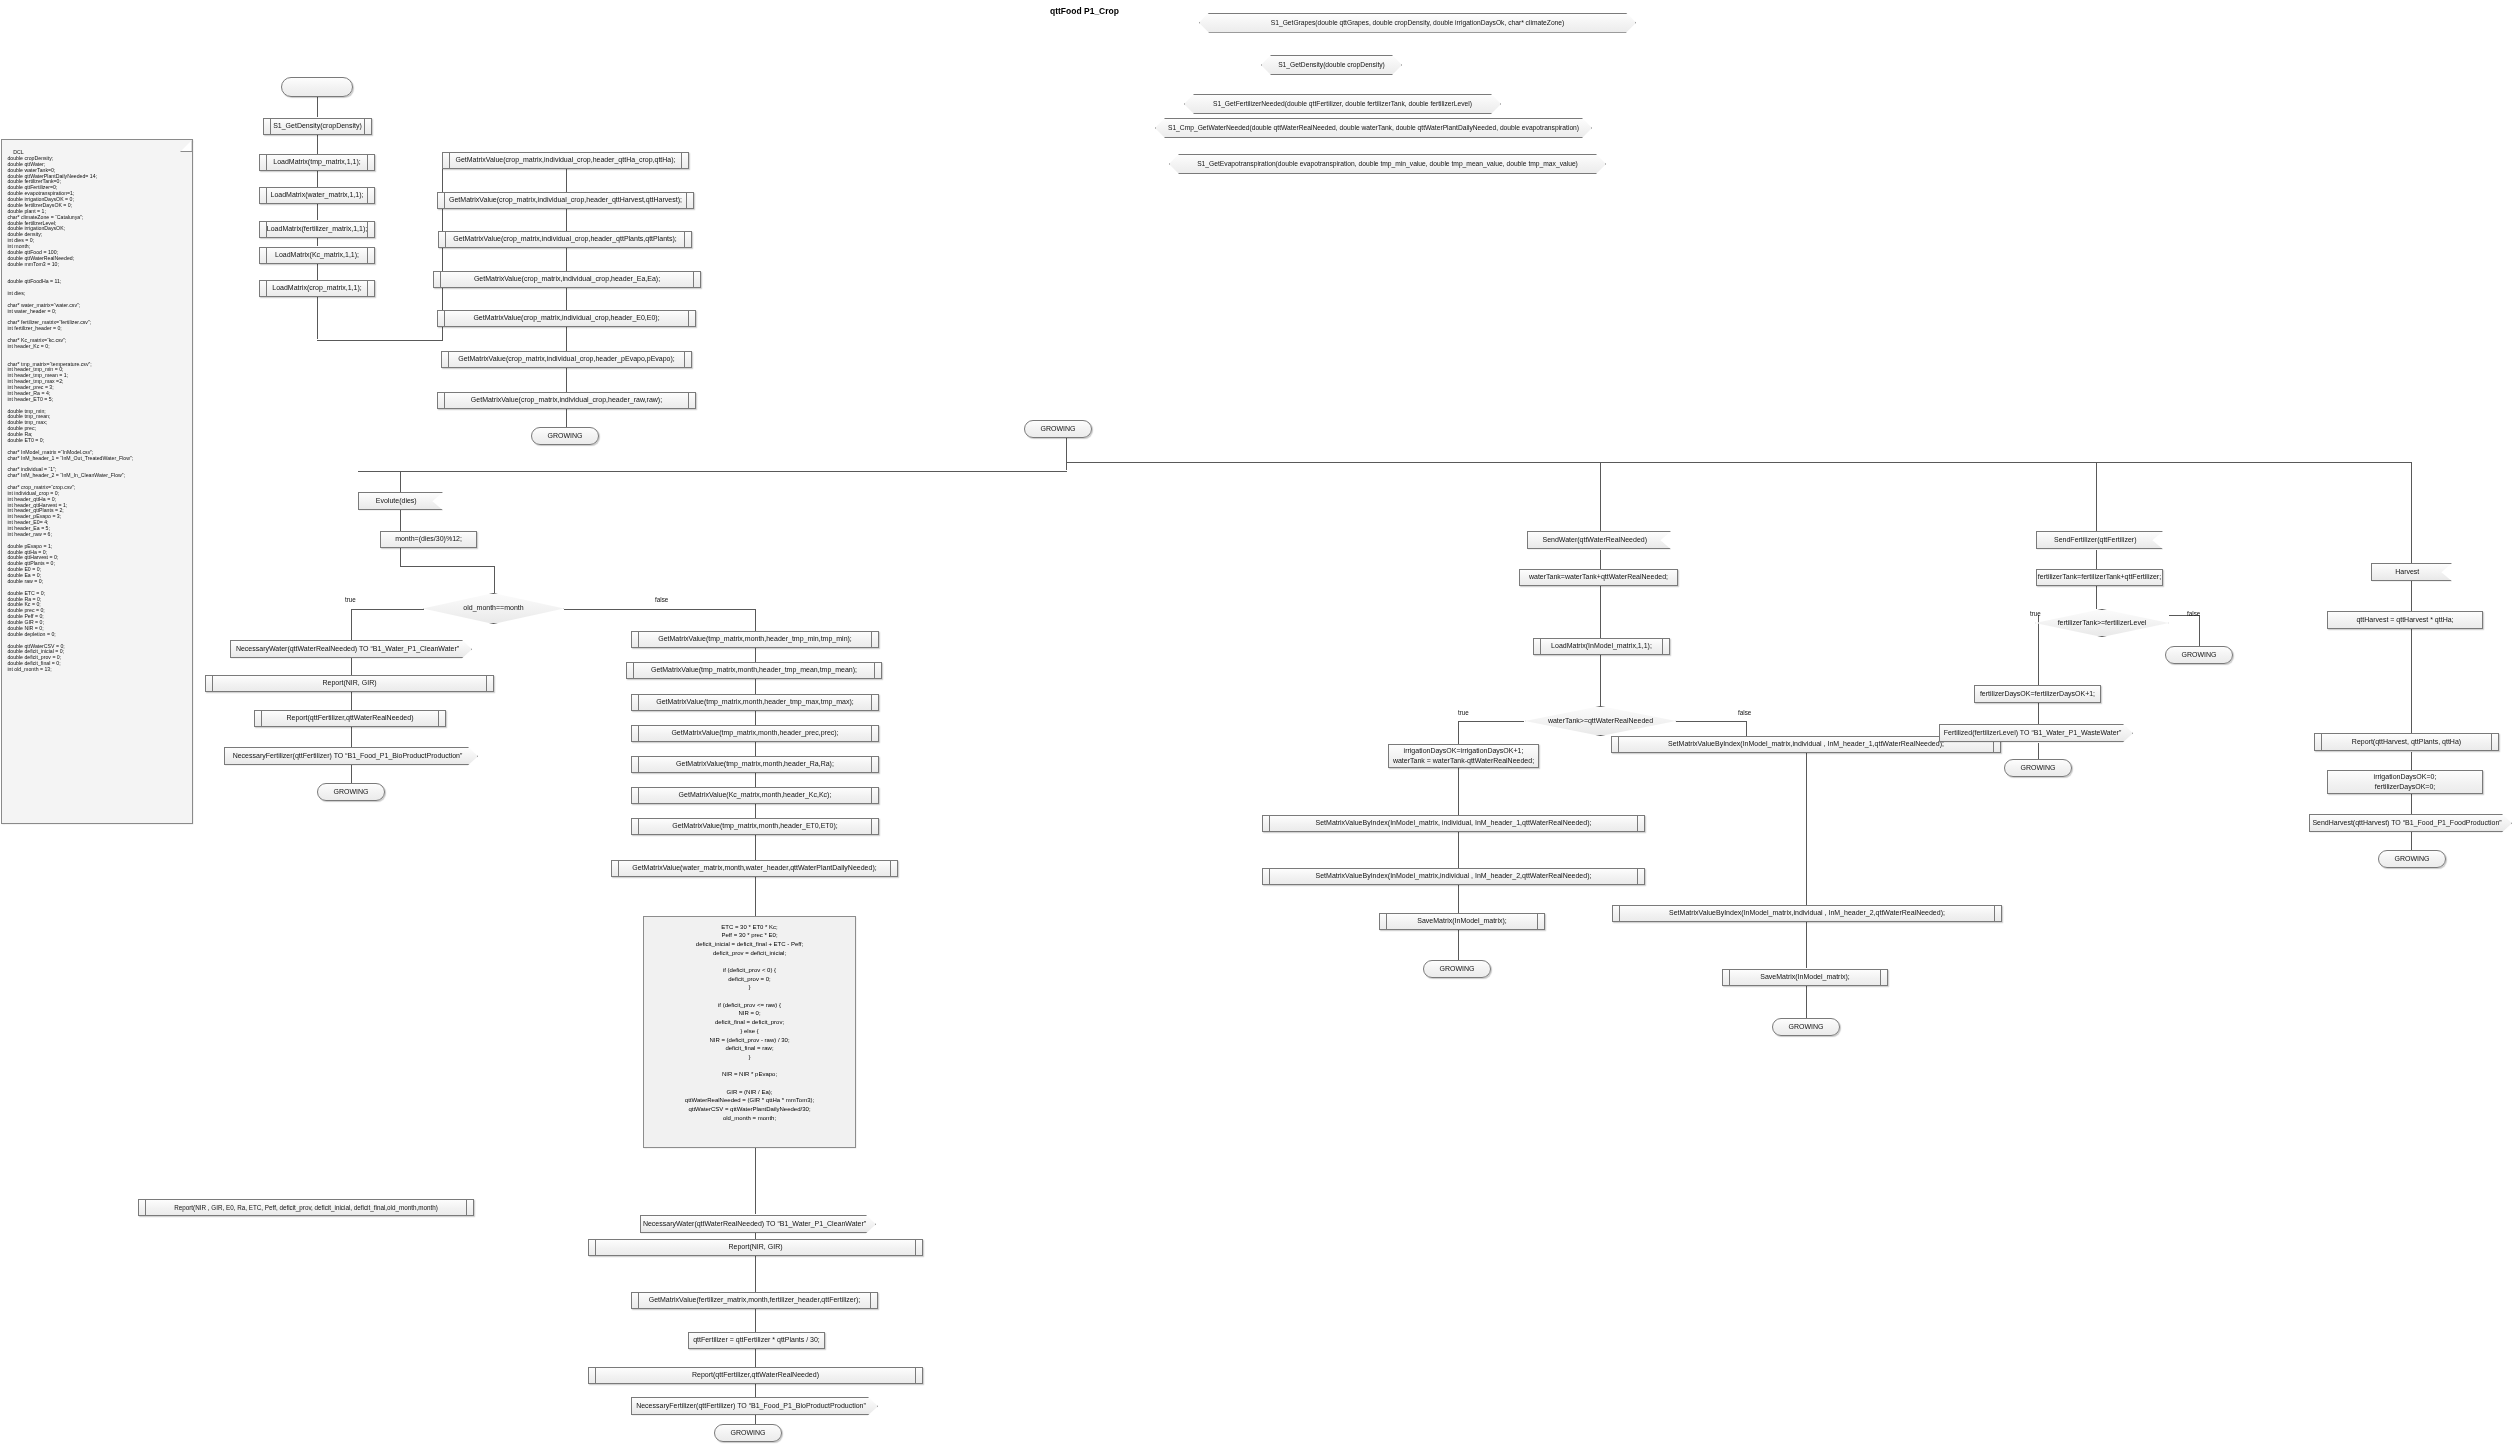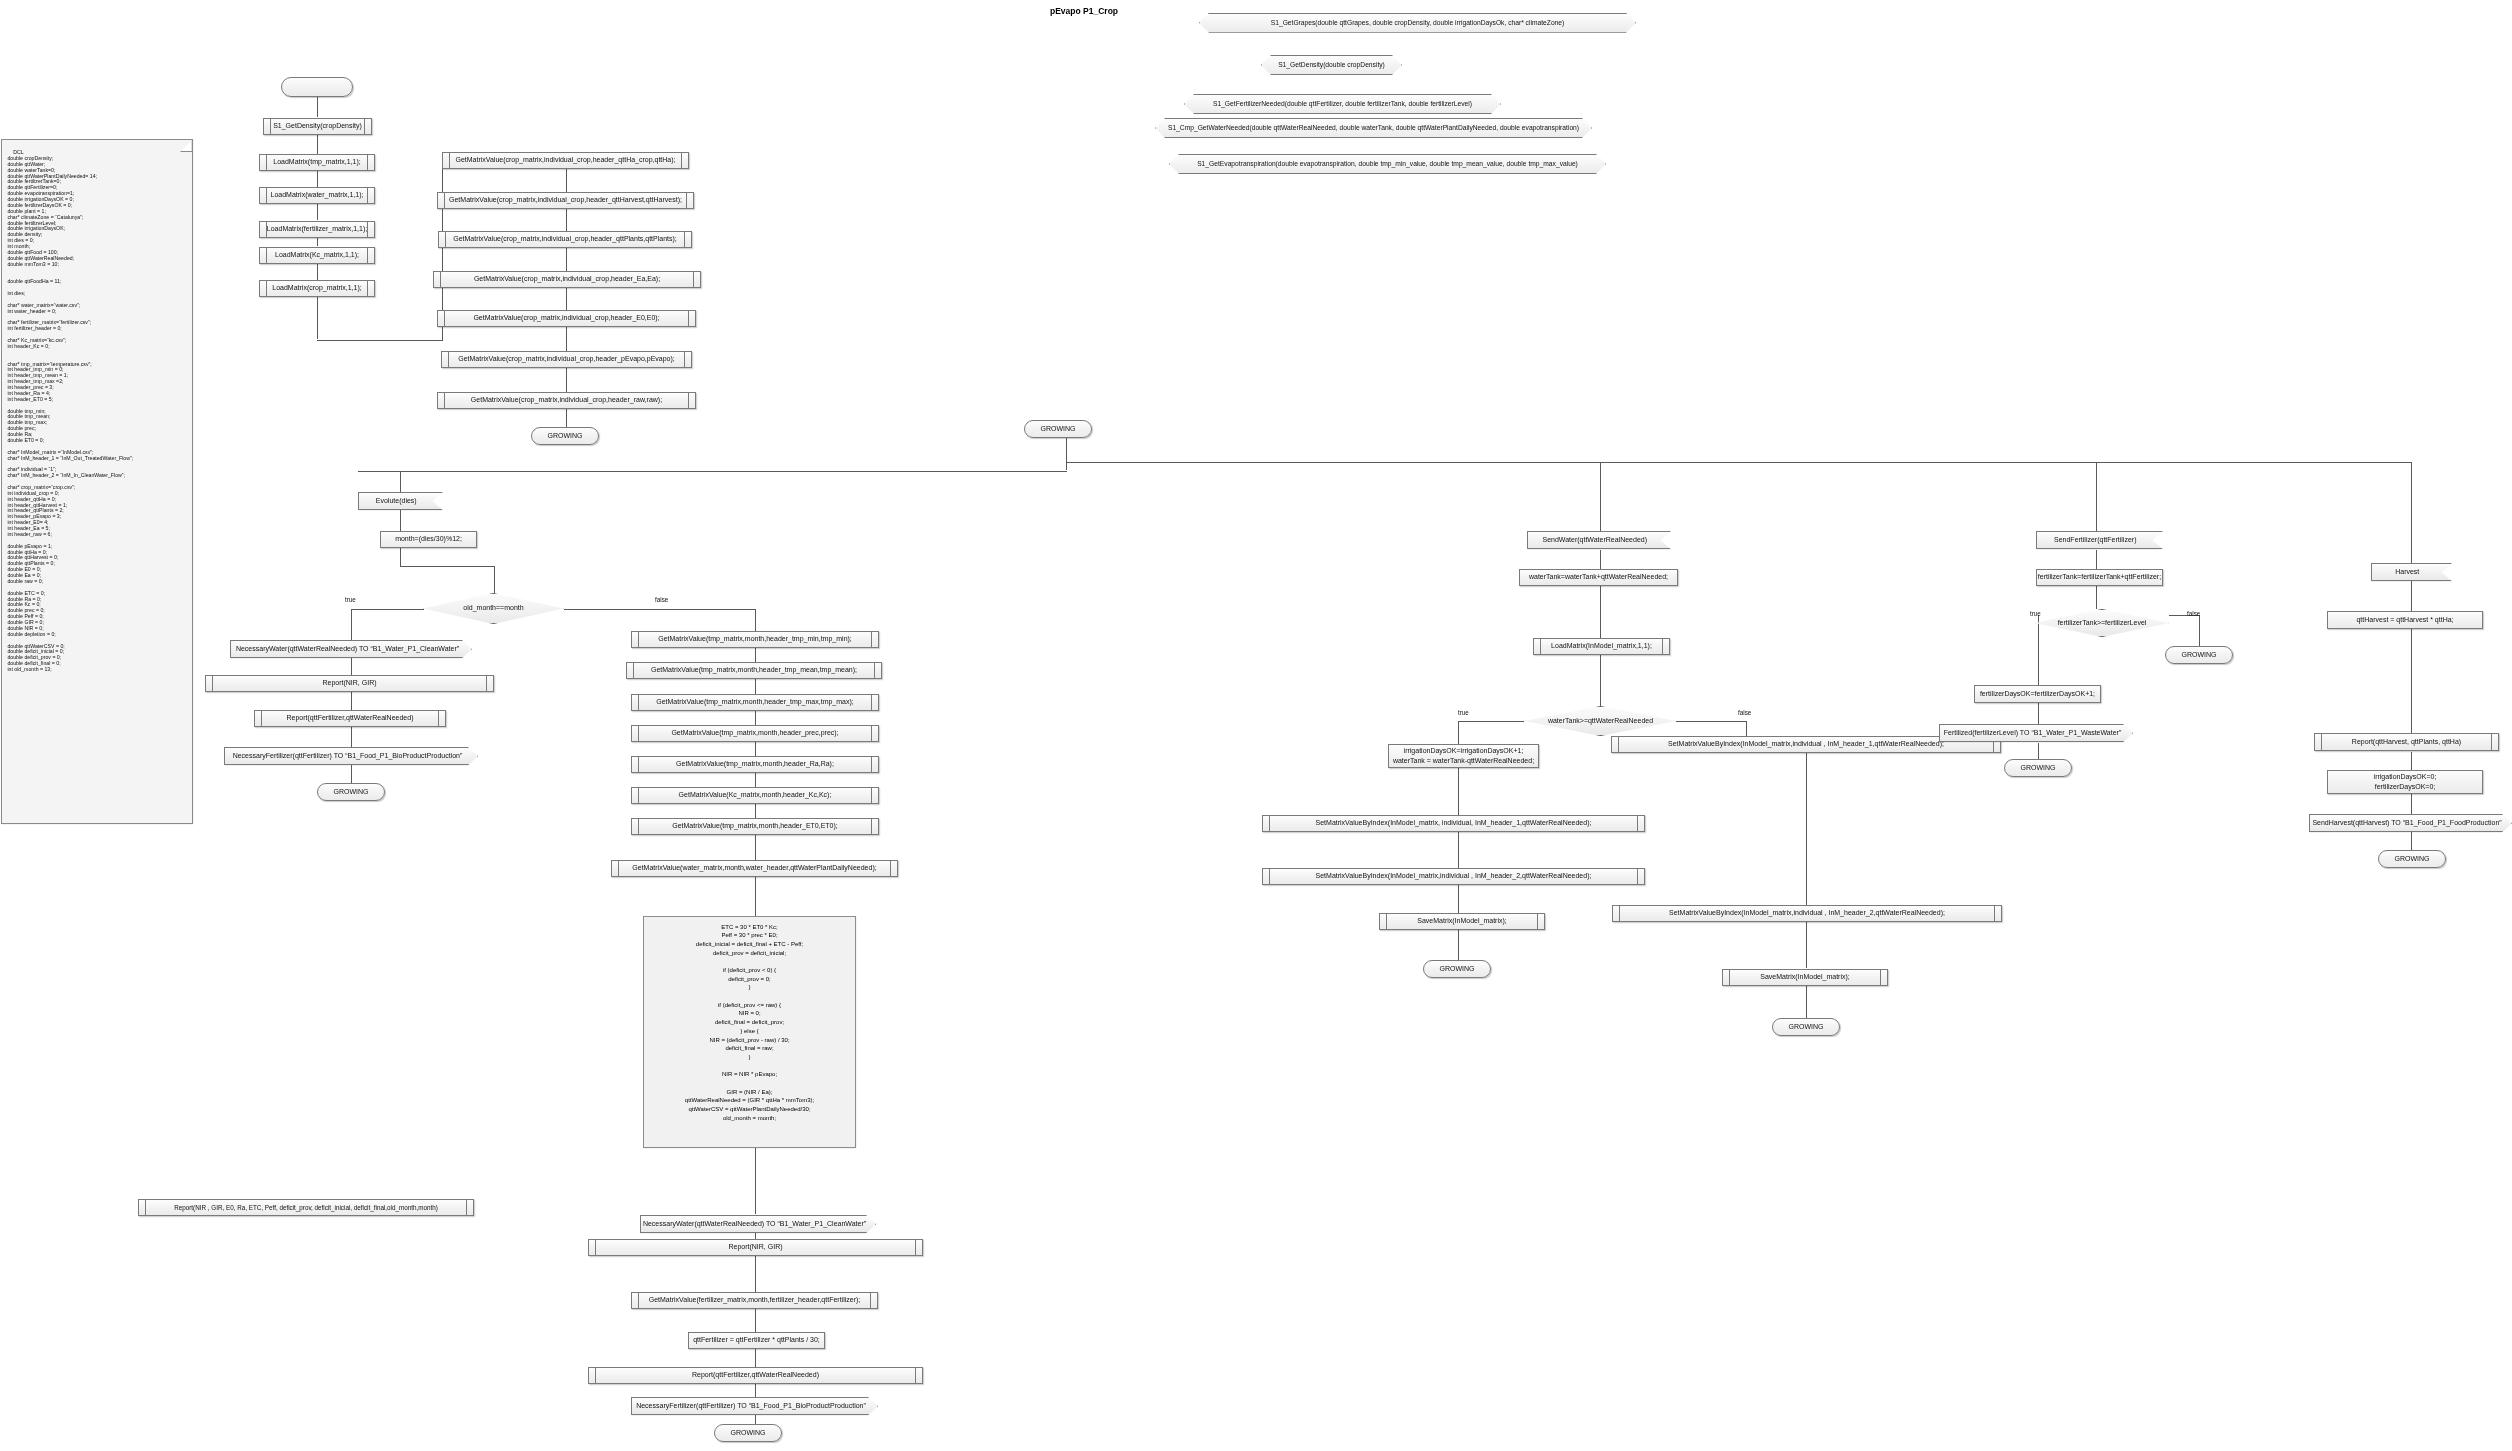--- a/index.html
+++ b/index.html
@@ -136,21 +136,21 @@
   }
   .title{
     position:absolute; font-weight:bold; font-size:8.5px; color:#000; z-index:6;
   }
 </style>
 </head>
 <body>
 
 <div id="canvas">
 
-  <div class="title" style="left:1050px; top:5.6px;">pEvapo P1_Crop</div>
+  <div class="title" style="left:1050px; top:5.6px;">qttFood P1_Crop</div>
 
   <div class="note" style="left:1.4px; top:139px; width:192px; height:685px;">
     <span class="fold"></span><span>DCL
 double cropDensity;
 double qttWater;
 double waterTank=0;
 double qttWaterPlantDailyNeeded= 14;
 double fertilizerTank=0;
 double qttFertilizer=0;
 double evapotranspiration=1;

